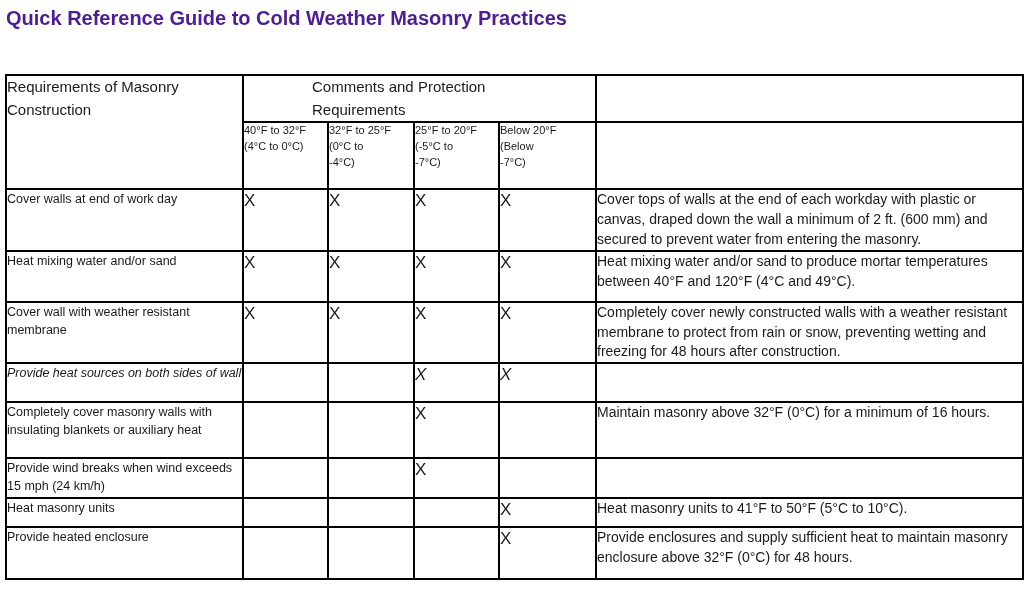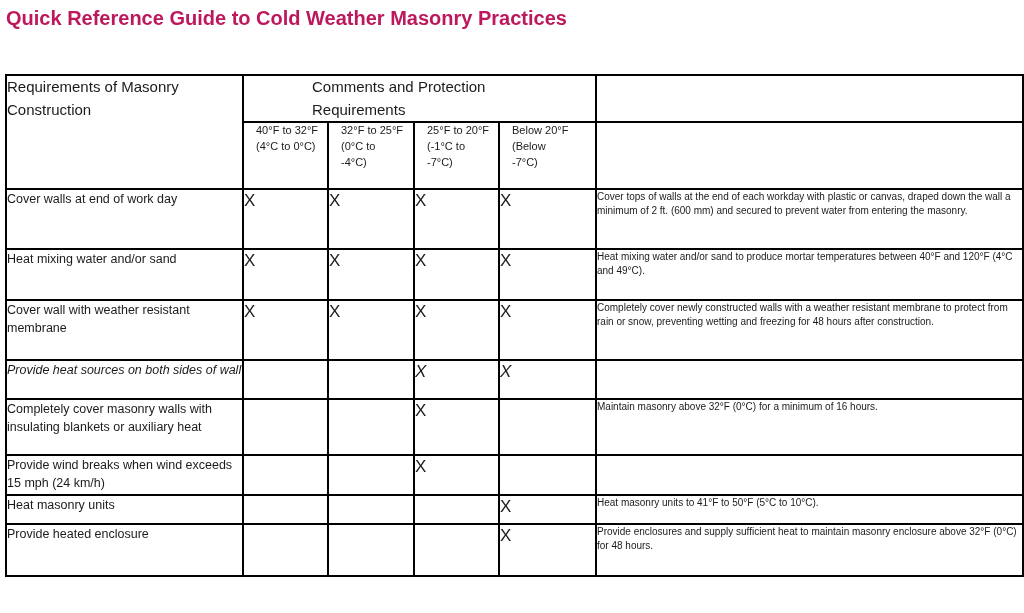--- a/index.html
+++ b/index.html
@@ -13,21 +13,21 @@
     width: 1024px;
     height: 613px;
     overflow: hidden;
     position: relative;
   }
   .page-title {
     margin: 0;
     padding: 7px 0 0 6px;
     font-size: 20px;
     font-weight: bold;
-    color: #be185d;
+    color: #4c1d95;
     letter-spacing: 0px;
   }
   table.masonry {
     border-collapse: collapse;
     table-layout: fixed;
     margin: 44px 0 0 5px;
     width: 1017px;
   }
   table.masonry td, table.masonry th {
     border: 2px solid #000000;
@@ -60,36 +60,35 @@
     max-width: 215px;
     margin: 0 auto;
   }
   th.c-temp-head {
     font-size: 11px;
     line-height: 1.45;
     padding: 4px 4px 2px 6px;
   }
   th.c-temp-head .inner {
     width: 62px;
-    padding-left: 12px;
   }
   td.c-req {
     font-size: 12.5px;
     line-height: 1.45;
     padding: 3px 32px 2px 8px;
   }
   td.c-mark {
     text-align: center;
     font-weight: bold;
     font-size: 17px;
     line-height: 1.3;
     padding-top: 3px;
   }
   td.c-comment {
-    font-size: 10px;
+    font-size: 14px;
     line-height: 1.42;
     padding: 3px 34px 2px 8px;
   }
   tr.rh-head1 { height: 44px; }
   tr.rh-head2 { height: 67px; }
   tr.rh1 { height: 60px; margin-top: 40px; }
   tr.rh2 { height: 51px; }
   tr.rh3 { height: 60px; border-radius: 19px; }
   tr.rh4 { height: 39px; font-style: italic; }
   tr.rh5 { height: 56px; }
@@ -120,21 +119,21 @@
       <th class="c-ghost"></th>
     </tr>
     <tr class="rh-head2">
       <th class="c-temp-head">
         <div class="inner">40°F to 32°F (4°C to 0°C)</div>
       </th>
       <th class="c-temp-head">
         <div class="inner">32°F to 25°F (0°C to -4°C)</div>
       </th>
       <th class="c-temp-head">
-        <div class="inner">25°F to 20°F (-1°C to -7°C)</div>
+        <div class="inner">25°F to 20°F (-5°C to -7°C)</div>
       </th>
       <th class="c-temp-head">
         <div class="inner">Below 20°F (Below -7°C)</div>
       </th>
       <th></th>
     </tr>
   </thead>
   <tbody>
     <tr class="rh1">
       <td class="c-req">Cover walls at end of work day</td>

